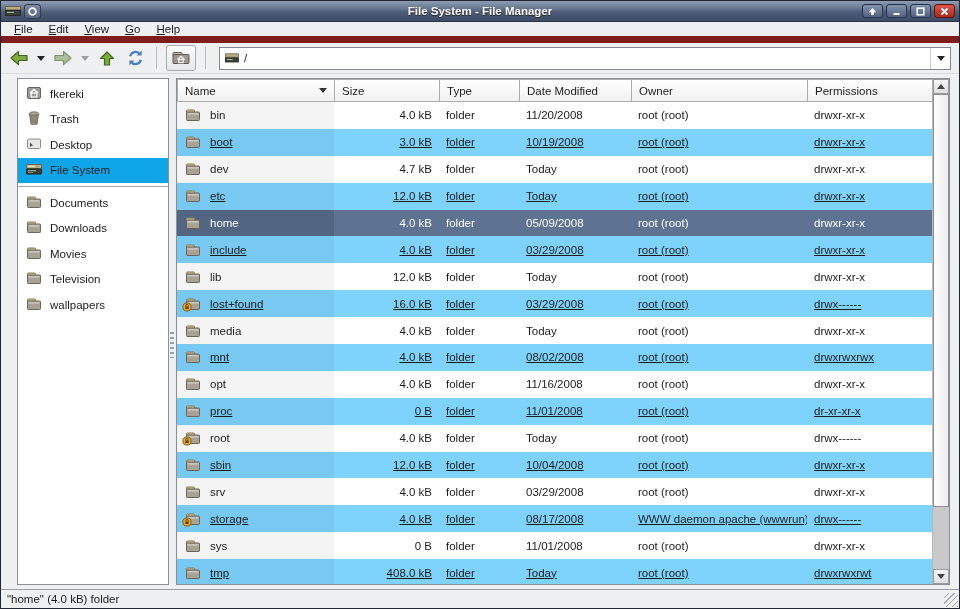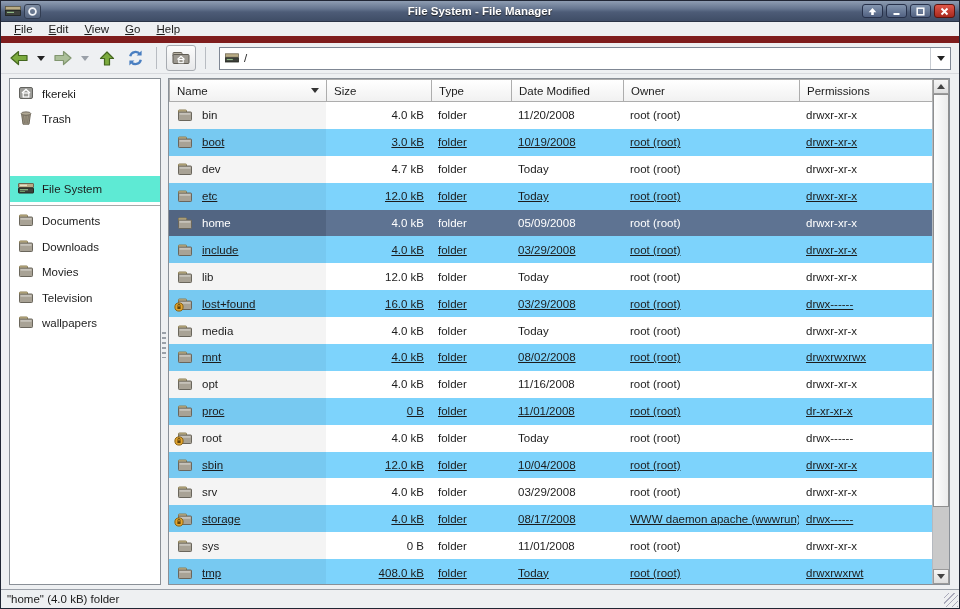--- a/index.html
+++ b/index.html
@@ -50,26 +50,26 @@
   .pathbar { flex:1; height:23px; margin-left:4px; background:#fff;
       border:1px solid #7f8794; display:flex; align-items:center; }
   .pathbar .ptxt { padding-left:5px; }
   .path-ico { display:inline-flex; padding-left:5px; }
   .path-drop { margin-left:auto; width:20px; height:100%; border-left:1px solid #c8ccd2;
       display:flex; align-items:center; justify-content:center; }
   .path-drop .tri { width:0; height:0; border-left:4px solid transparent; border-right:4px solid transparent;
       border-top:5px solid #222; }
 
   
-  .content { flex:1; display:flex; background:var(--chrome-bg); padding:4px 9px 4px 8px; min-height:0; }
+  .content { flex:1; display:flex; background:var(--chrome-bg); padding:4px 9px 4px 16px; min-height:0; }
 
   .sidebar { width:152px; flex:0 0 152px; background:#fff; border:1px solid #8a9097;
       overflow:hidden; padding-top:2px; }
   .side-item { height:25.5px; display:flex; align-items:center; gap:8px; padding-left:8px; }
-  .side-item.selected { background:#5eead4;margin-top:44px; }
+  .side-item.selected { background:#0ea5e9; }
   .side-item .lbl { white-space:nowrap; }
   .side-sep { height:1px; background:#a8a8a8; margin:3px 0; }
 
   .splitter { width:7px; flex:0 0 7px; position:relative; }
   .splitter .grip { position:absolute; top:50%; left:1px; width:4px; height:26px;
       background:repeating-linear-gradient(180deg,#9aa0a8 0 2px,transparent 2px 5px); }
 
   .filepane { flex:1; display:flex; border:1px solid #8a9097; background:#fff; min-width:0;text-align:right; }
   .listwrap { flex:1; display:flex; flex-direction:column; min-width:0; }
 
@@ -227,20 +227,27 @@
           <span class="lbl">fkereki</span>
         </div>
         <div class="side-item">
           <span><svg width="16" height="16" viewBox="0 0 16 16">
               <path d="M3.6 4 L5 14.2 L11 14.2 L12.4 4" fill="#a09884" stroke="#6e675a"></path>
               <path d="M5.6 5.5 L6.4 13 M8 5.5 L8 13 M10.4 5.5 L9.6 13" stroke="#7a7365" stroke-width="0.9" fill="none"></path>
               <ellipse cx="8" cy="3.6" rx="4.8" ry="1.7" fill="#b0a894" stroke="#6e675a"></ellipse>
             </svg></span>
           <span class="lbl">Trash</span>
         </div>
+        <div class="side-item">
+          <span><svg width="16" height="16" viewBox="0 0 16 16">
+              <rect x="1.5" y="3" width="13" height="9.5" rx="1" fill="#e6e6e4" stroke="#8f8f8b"></rect>
+              <path d="M4 11 L4 6.5 L7.2 9.8 L5.6 9.8 Z" fill="#4a4a46"></path>
+            </svg></span>
+          <span class="lbl">Desktop</span>
+        </div>
         <div class="side-item selected">
           <span><svg width="16" height="16" viewBox="0 0 16 16">
               <rect x="0.5" y="3.5" width="15" height="4" rx="0.5" fill="#b9ac85" stroke="#6e6550"></rect>
               <rect x="2" y="4.6" width="7" height="1.5" fill="#e6e0c8"></rect>
               <rect x="0.5" y="8" width="15" height="5" rx="0.5" fill="#3d403b" stroke="#23261f"></rect>
               <rect x="2" y="9.1" width="8" height="1.2" fill="#8fb885"></rect>
               <rect x="2" y="11" width="5" height="1" fill="#6f9868"></rect>
             </svg></span>
           <span class="lbl">File System</span>
         </div>

